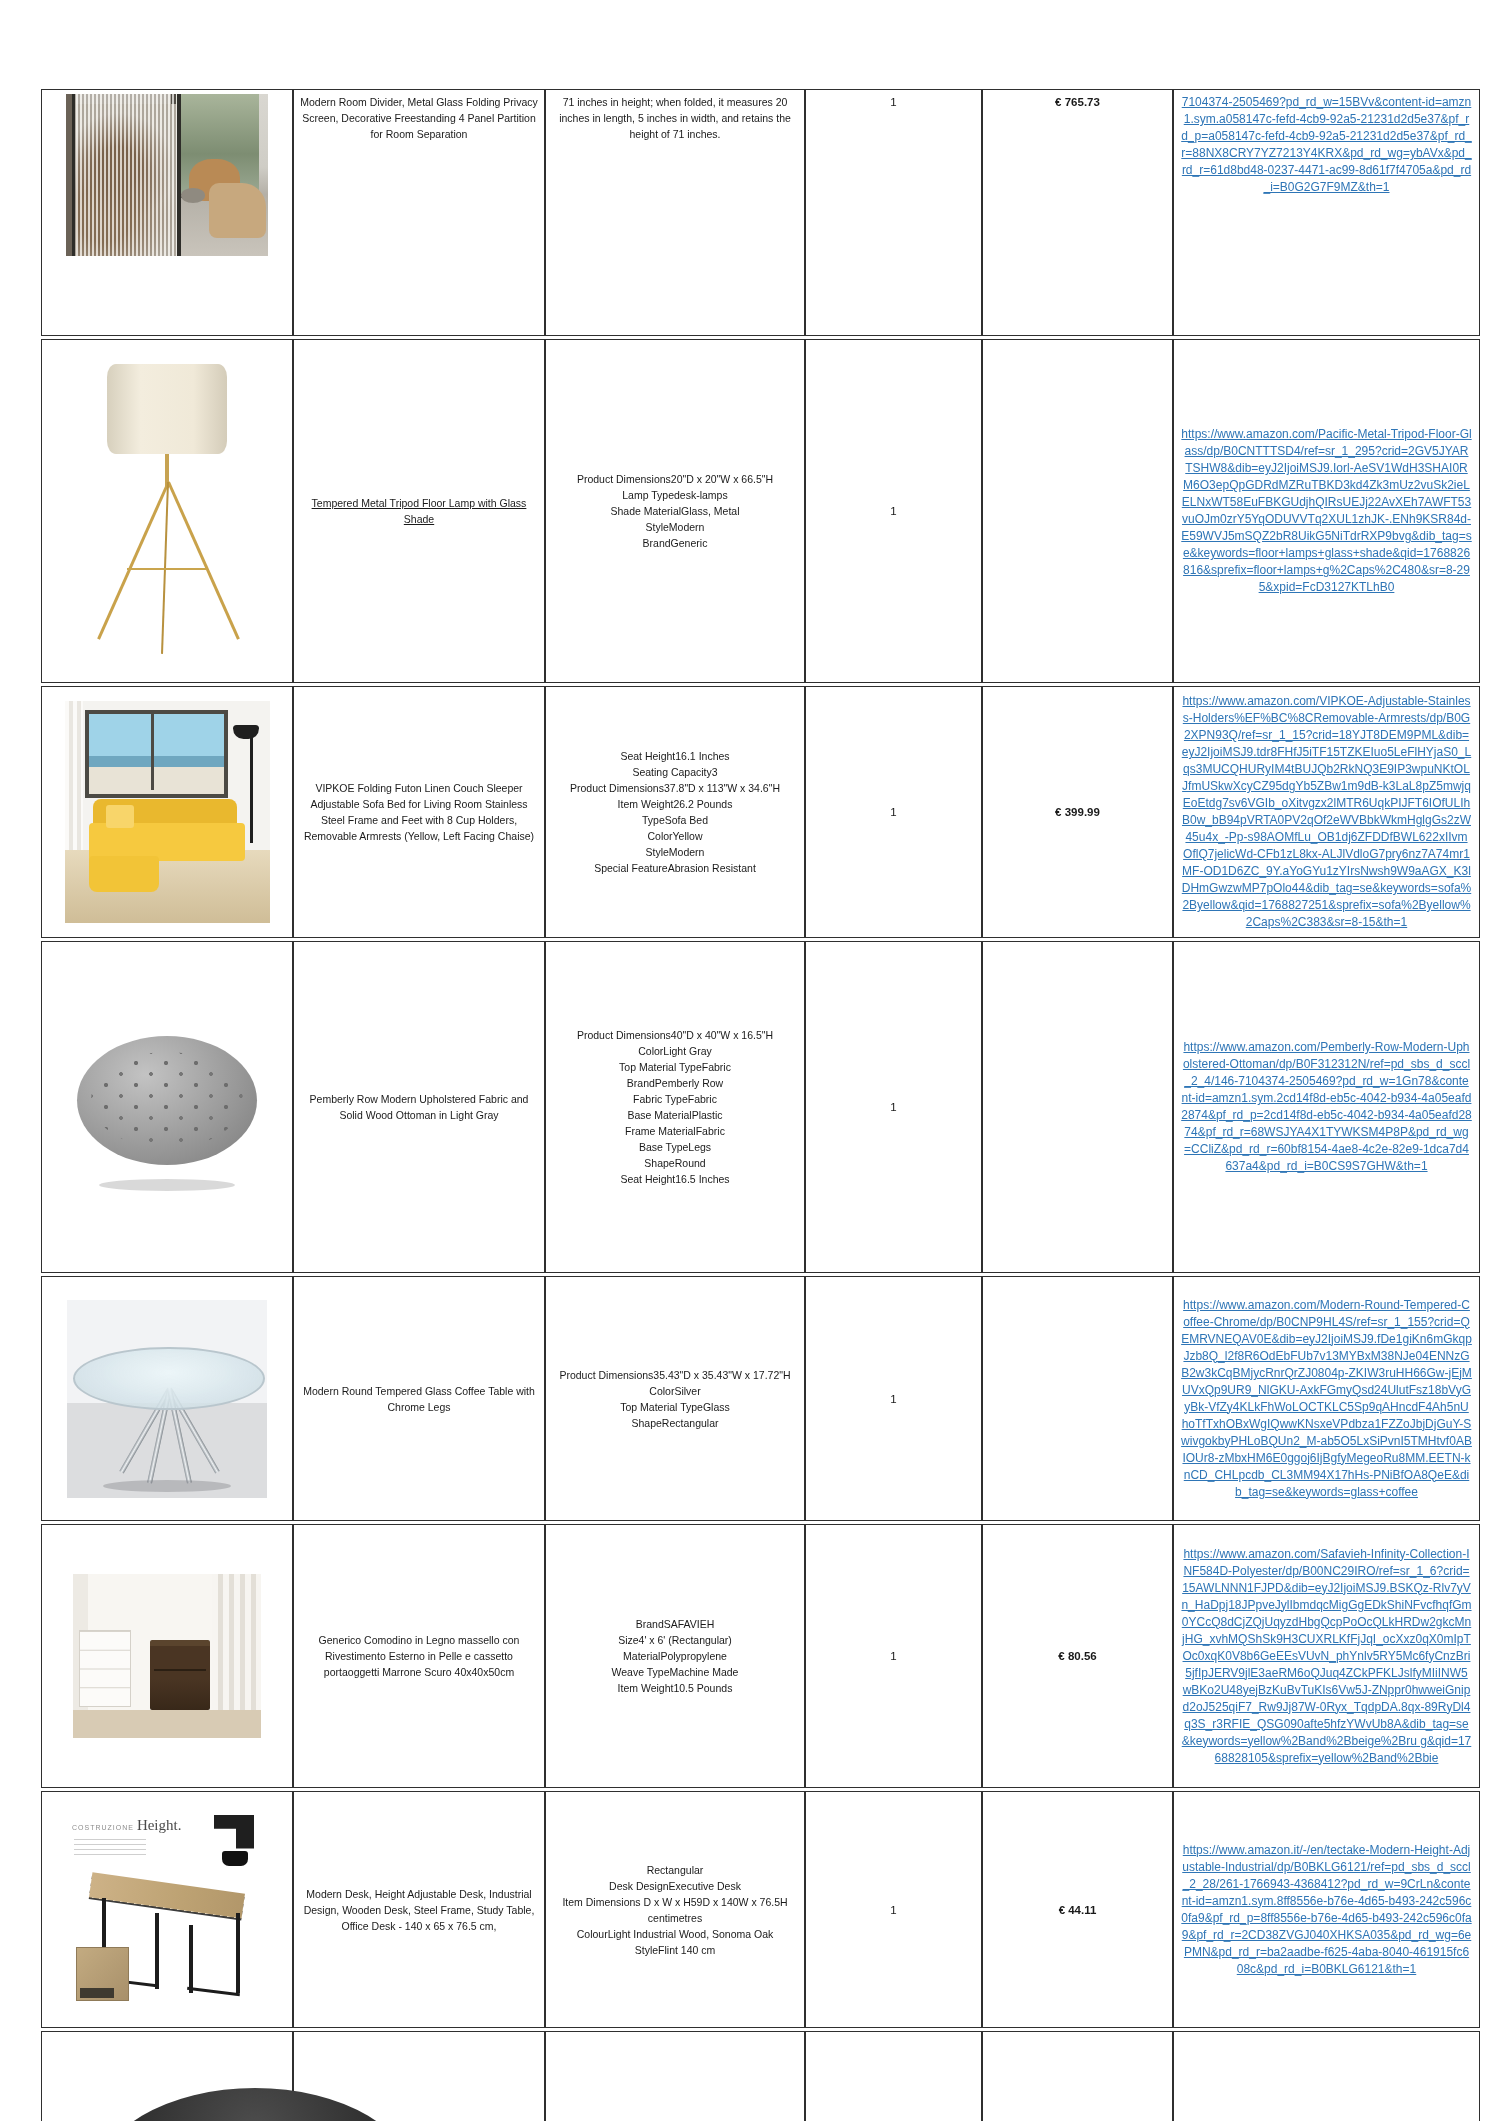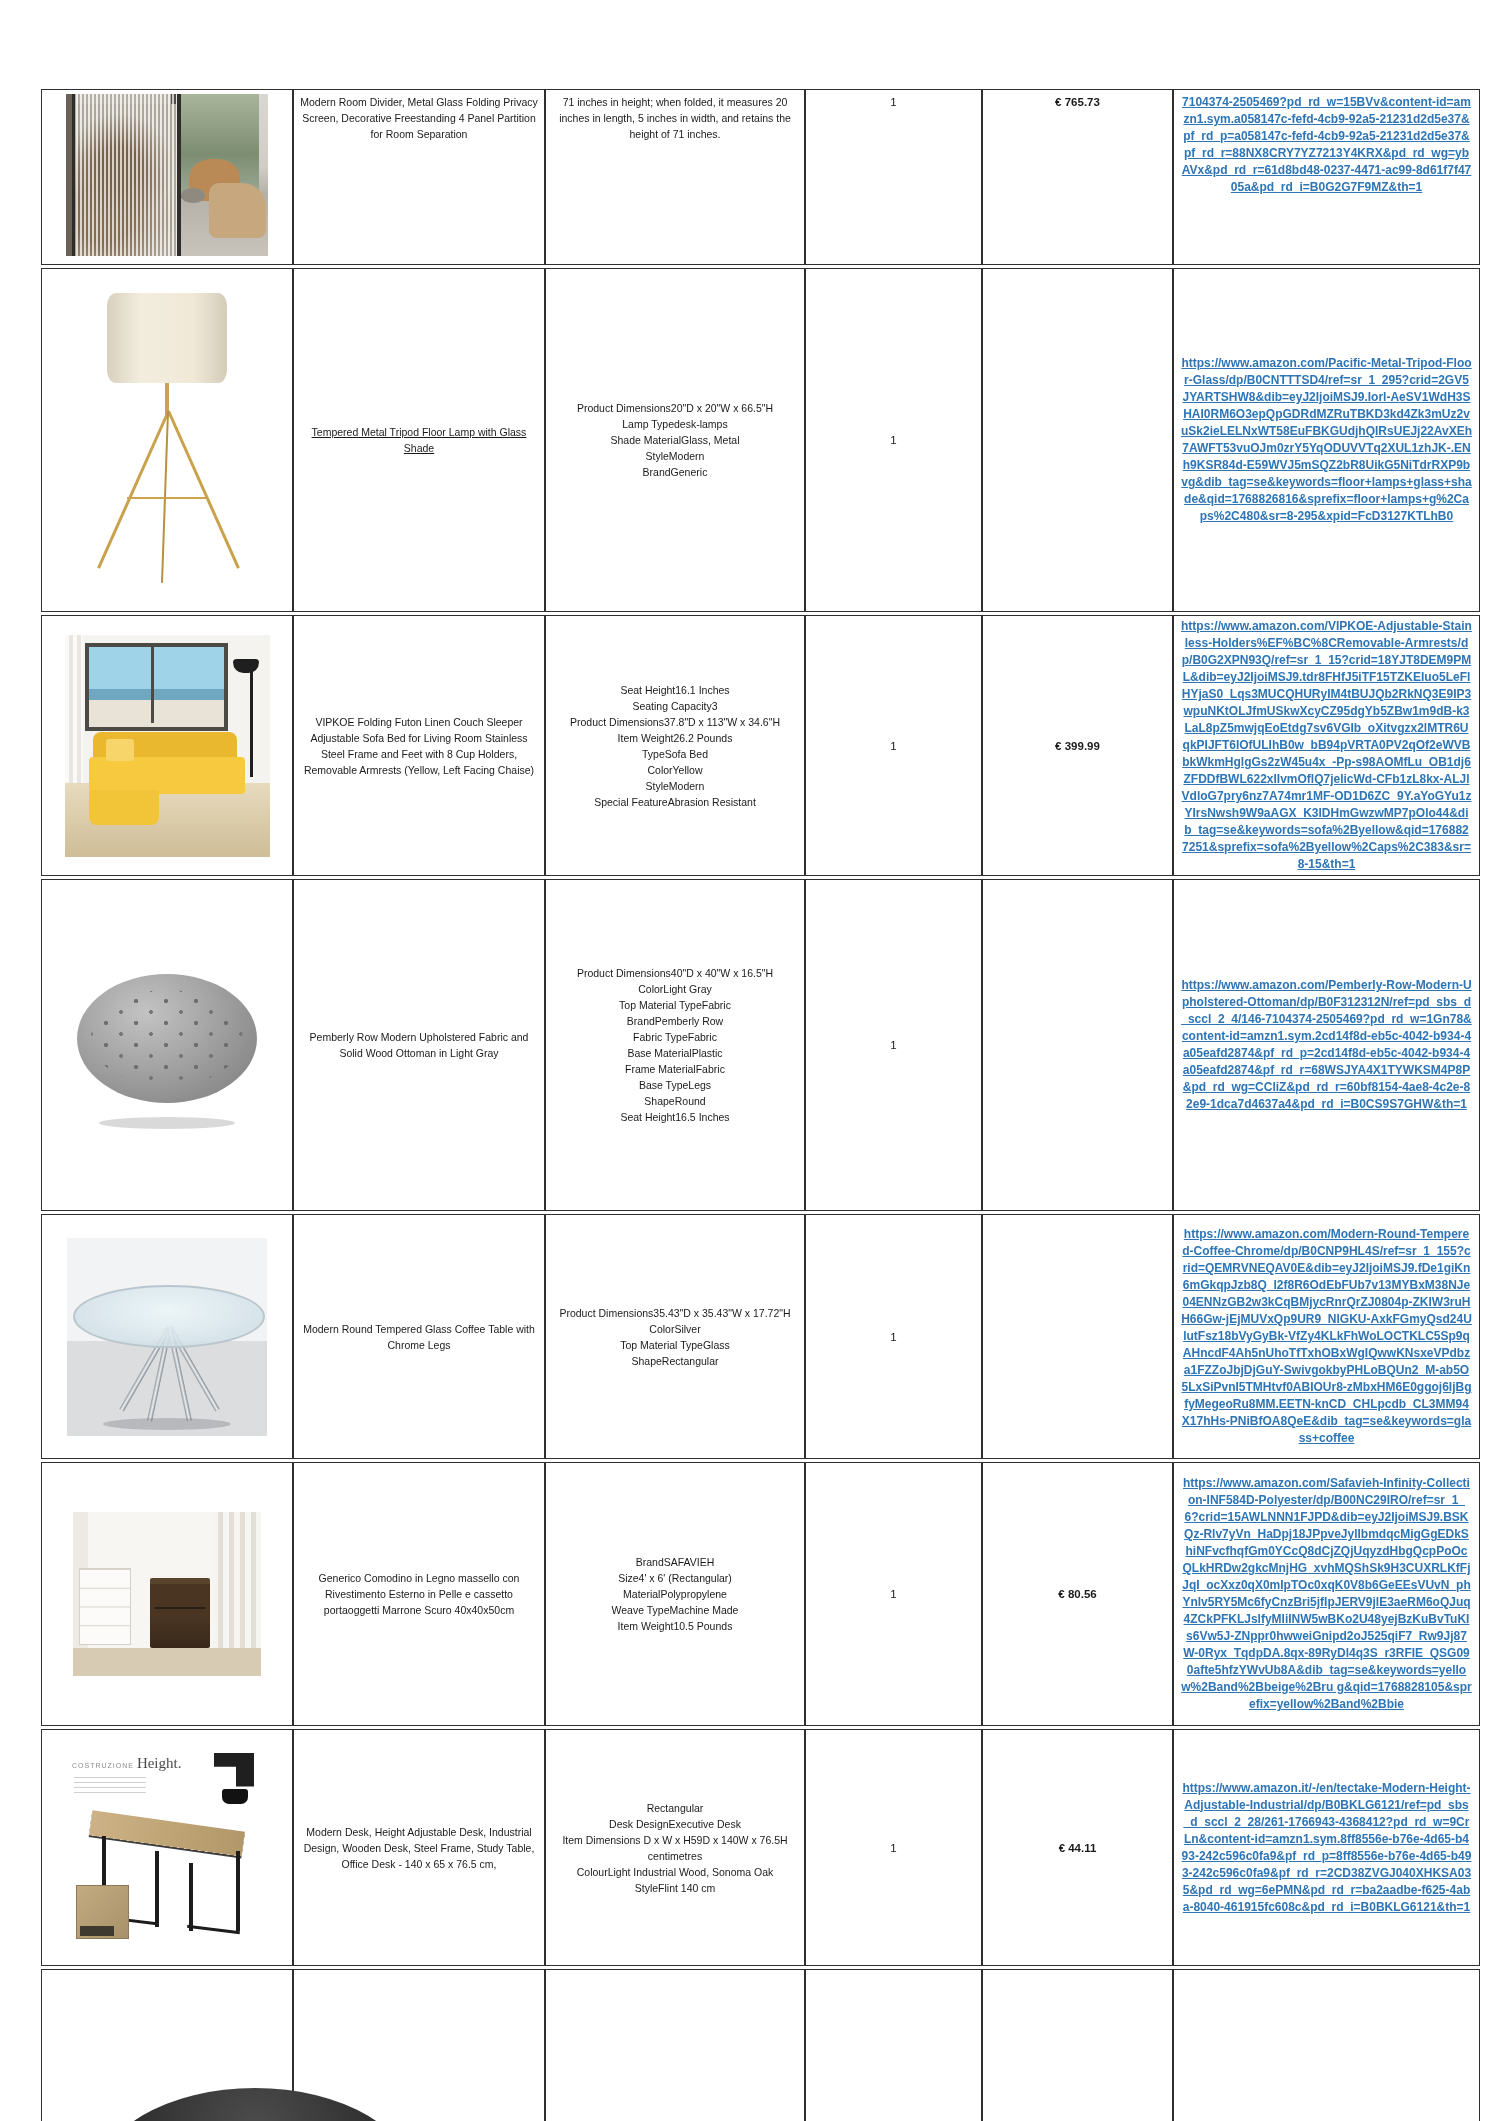--- a/index.html
+++ b/index.html
@@ -3,25 +3,25 @@
 <meta charset="utf-8">
 <style>
   html,body{margin:0;padding:0;}
   body{width:1500px;height:2121px;overflow:hidden;background:#fff;
        font-family:"Liberation Sans",sans-serif;color:#1a1a1a;}
   table.sheet{border-collapse:separate;border-spacing:0 3px;table-layout:fixed;
        margin:86px 0 0 41px;width:1439px;}
   td{border:1px solid #2f2f2f;background:#fff;vertical-align:middle;text-align:center;
      overflow:hidden;padding:2px 5px;font-size:10.5px;line-height:16px;}
   tr.r1 td{vertical-align:top;padding-top:4px;}
-  tr.r1{height:176px;} tr.r2{height:344px;} tr.r3{height:252px;} tr.r4{height:332px;}
+  tr.r1{height:247px;} tr.r2{height:344px;} tr.r3{height:252px;} tr.r4{height:332px;}
   tr.r5{height:245px;} tr.r6{height:264px;} tr.r7{height:237px;} tr.r8{height:170px;}
   td.c-det{white-space:pre-line;}
   td.c-url{font-size:12px;line-height:17px;color:#2E75B6;text-decoration:underline;
-           word-break:break-all;padding:2px 7px;font-weight:bold;}
+           word-break:break-all;padding:2px 7px;}
   td.c-price{font-weight:bold;font-size:11.5px;}
   td.c-qty{font-size:11.5px;}
   td.c-name.u{text-decoration:underline;}
   .img-box{position:relative;overflow:hidden;margin:0 auto;}
   .img-box div{position:absolute;}
 
   
   .t-divider{width:202px;height:162px;background:linear-gradient(180deg,#d9d7d1 0%,#cfcdc6 45%,#b4b0a7 62%,#c9c4bb 100%);}
   .dv-win{left:52%;top:0;width:41%;height:62%;background:linear-gradient(180deg,#a9b59b,#7d8d72 60%,#9aa892);border-left:5px solid #3a3934;border-bottom:4px solid #3a3934;}
   .dv-chair{right:14%;top:40%;width:25%;height:26%;background:#b98a55;border-radius:45% 45% 30% 30%;}

